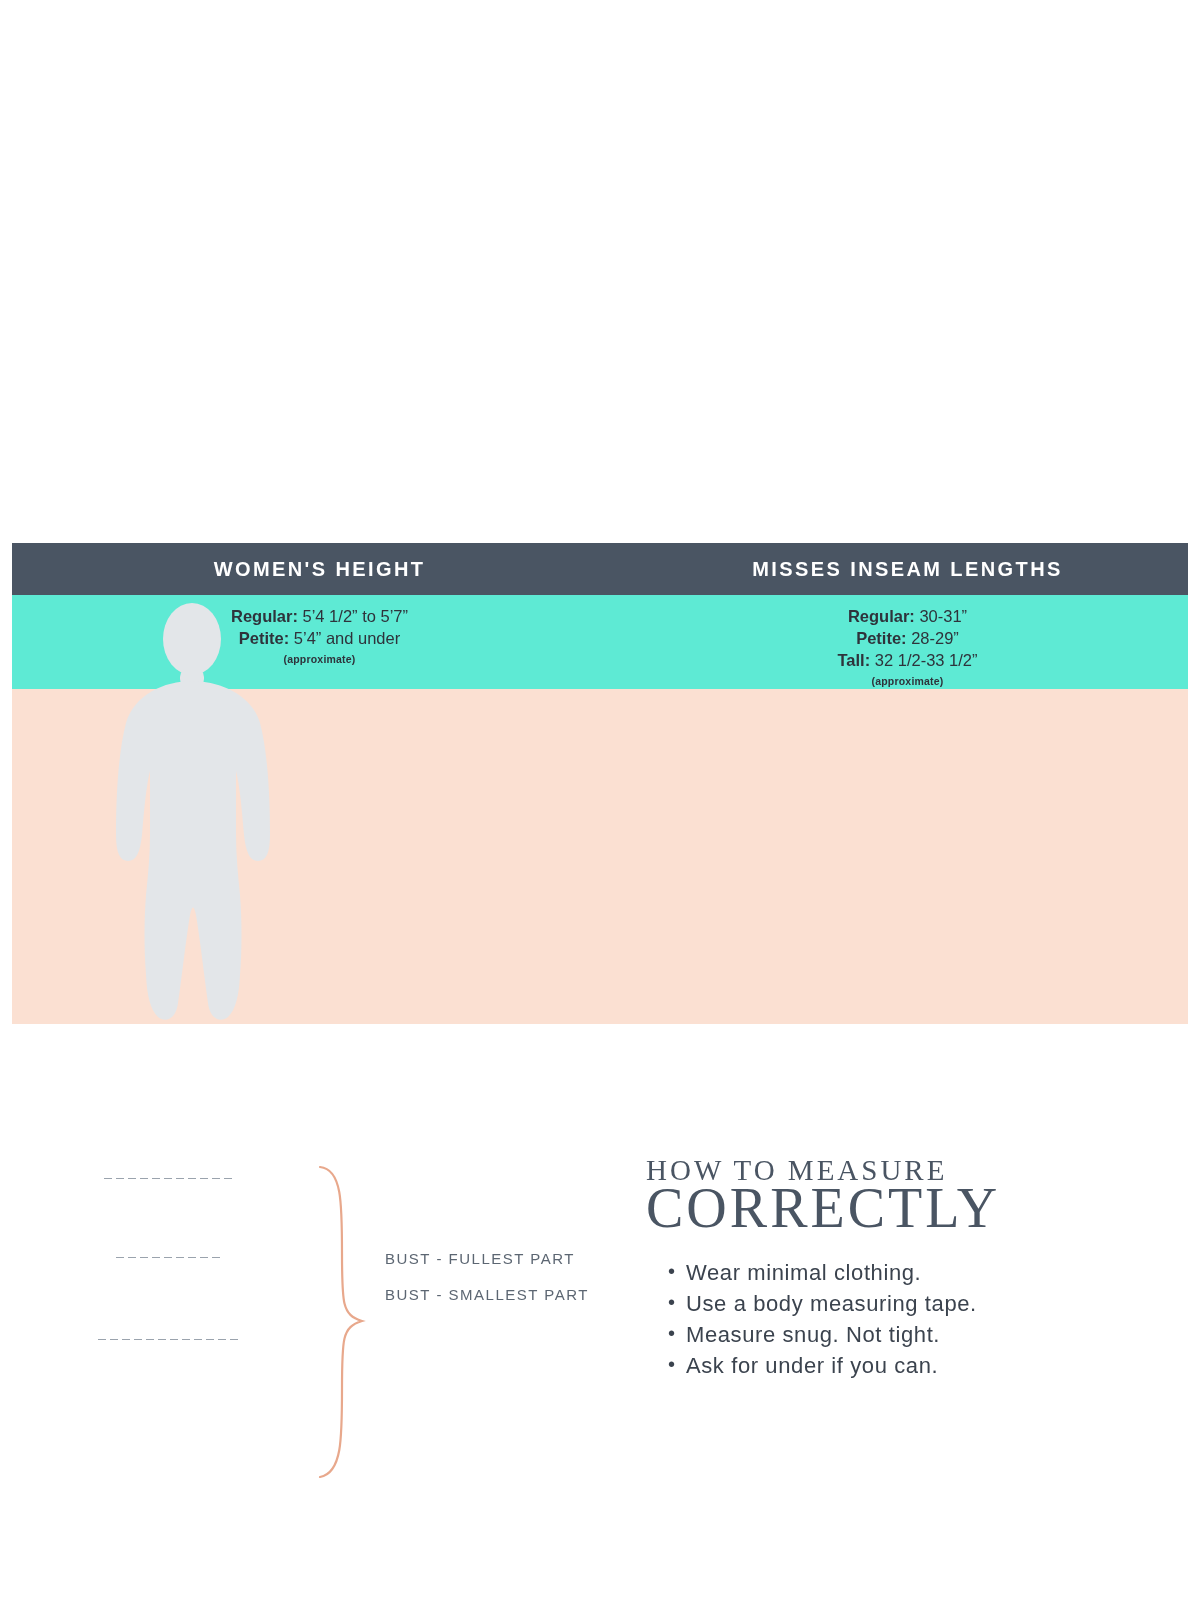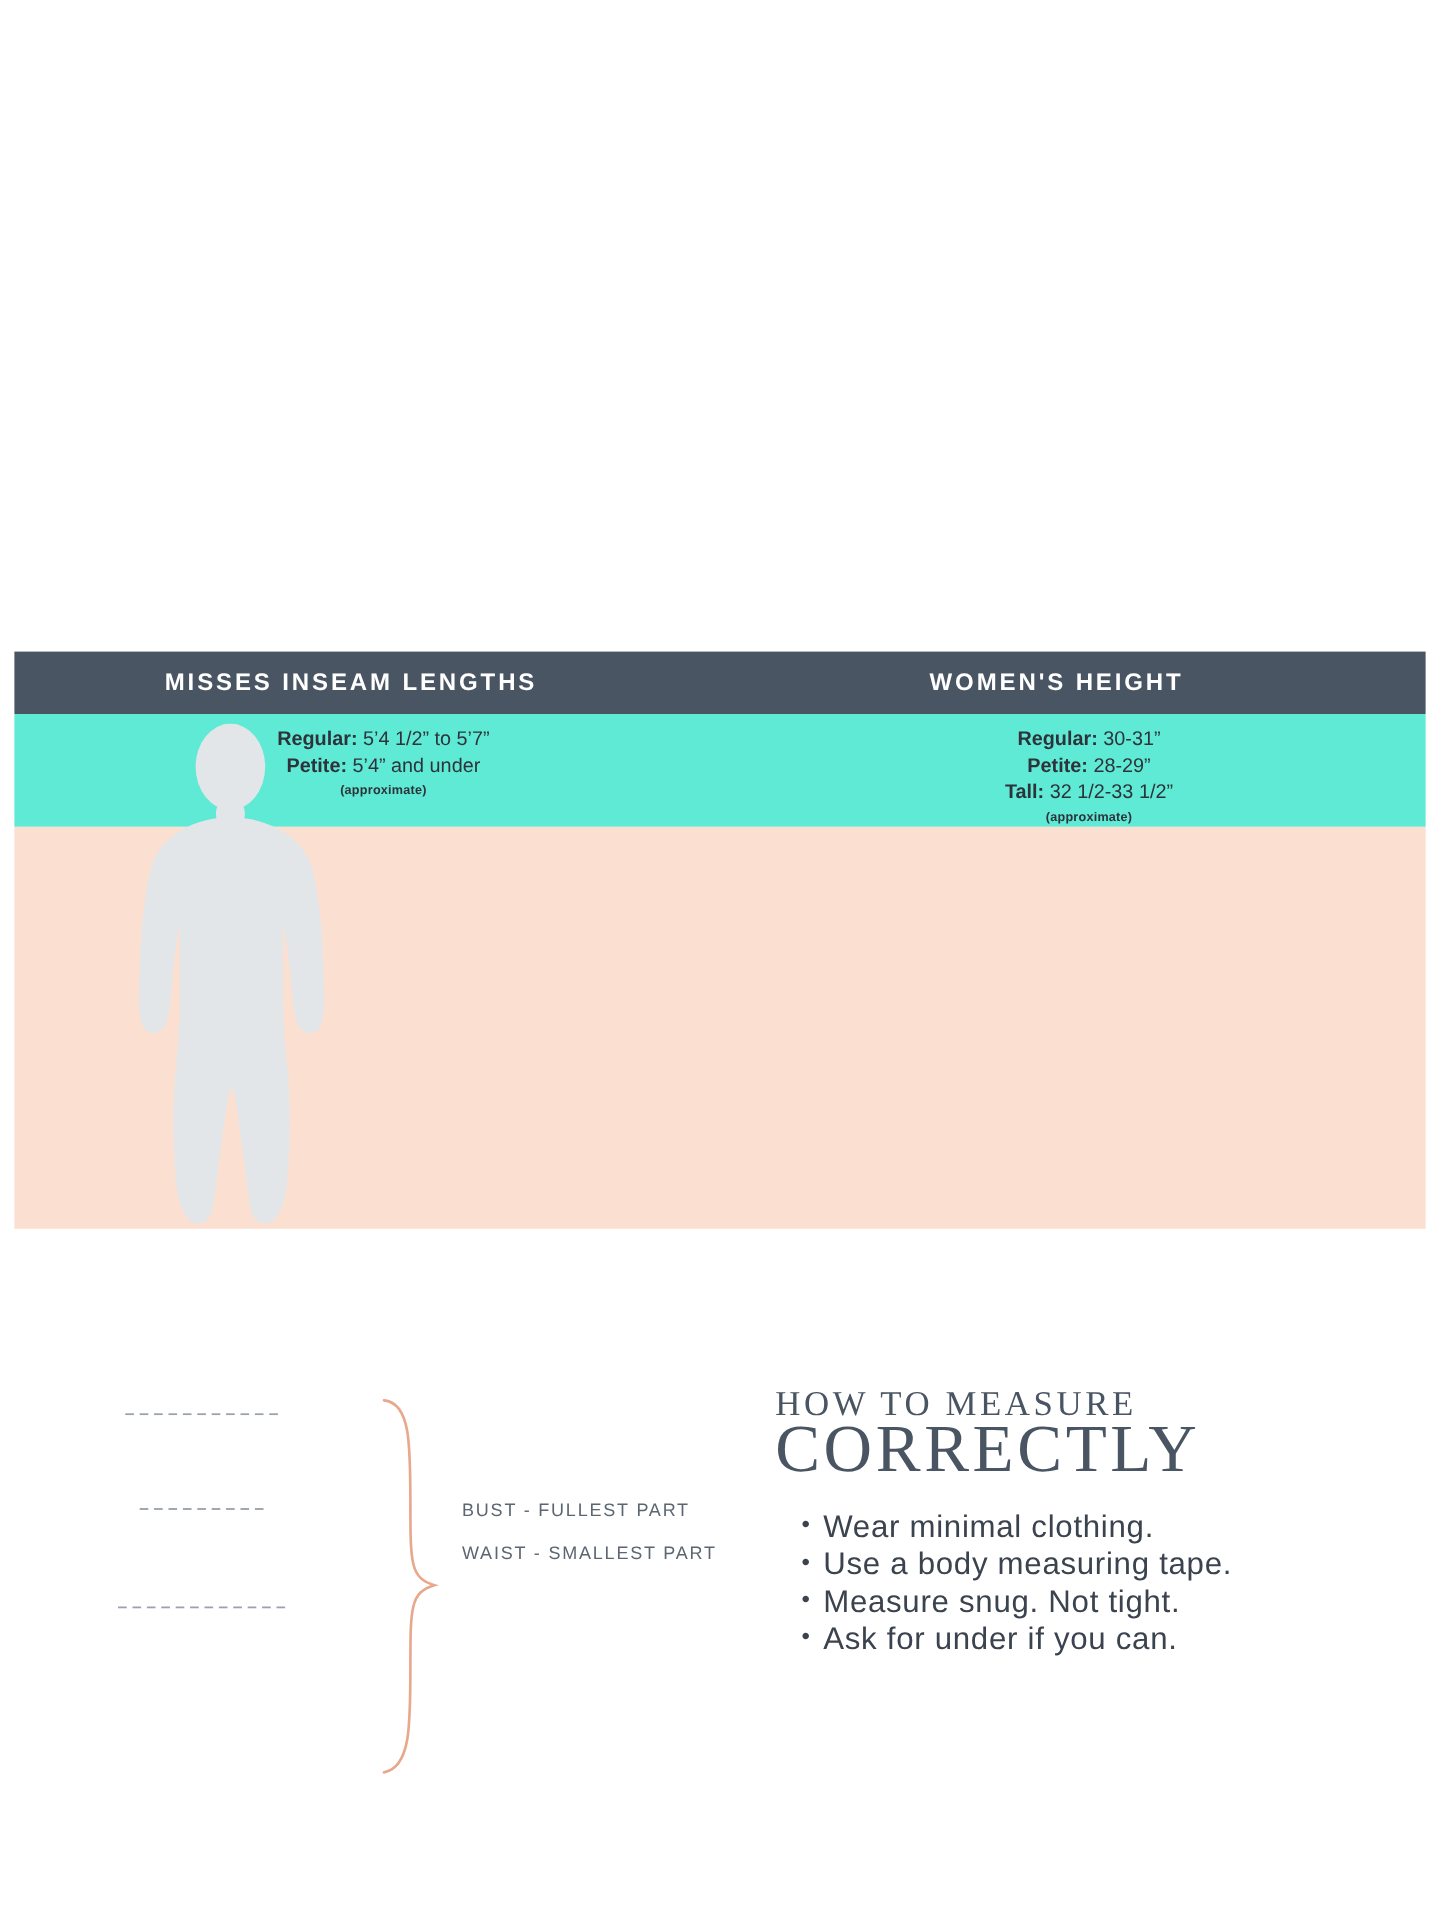--- a/index.html
+++ b/index.html
@@ -155,43 +155,43 @@
     line-height: 46px;
   }
   .tips {
     margin: 26px 0 0 0;
     padding: 0 0 0 22px;
     list-style: none;
   }
   .tips li {
     position: relative;
     color: #3b434e;
-    font-size: 26px;
+    font-size: 22px;
     line-height: 31px;
     letter-spacing: 0.6px;
     padding-left: 18px;
   }
   .tips li::before {
     content: "\2022";
     position: absolute;
     left: 0;
     top: -1px;
     color: #3b434e;
     font-size: 20px;
   }
 </style>
 </head>
 <body>
 
 <div id="page">
   <div class="guide">
 
     <div class="header-bar">
+      <div class="header-cell a">WOMEN'S HEIGHT</div>
       <div class="header-cell b">MISSES INSEAM LENGTHS</div>
-      <div class="header-cell a">WOMEN'S HEIGHT</div>
     </div>
 
     <div class="spec-strip">
       <div class="spec-col a">
         <div class="spec-line">
           <b>Regular:</b>
           <span>5’4 1/2” to 5’7”</span>
         </div>
         <div class="spec-line">
           <b>Petite:</b>
@@ -263,21 +263,21 @@
       <svg width="60" height="320" viewBox="0 0 60 320">
         <path d="M8 4 C 30 6, 30 40, 30 90
                  C 30 140, 30 152, 50 158
                  C 30 164, 30 176, 30 226
                  C 30 276, 30 310, 8 314" fill="none" stroke="#e8a88c" stroke-width="2.2" stroke-linecap="round"></path>
       </svg>
     </div>
 
     <div class="meas-labels">
       <div class="meas-label">BUST - FULLEST PART</div>
-      <div class="meas-label">WAIST - SMALLEST PART</div>
+      <div class="meas-label">BUST - SMALLEST PART</div>
     </div>
 
     <div class="howto">
       <div class="howto-line1">HOW TO MEASURE</div>
       <div class="howto-line2">CORRECTLY</div>
       <ul class="tips">
         <li>Wear minimal clothing.</li>
         <li>Use a body measuring tape.</li>
         <li>Measure snug. Not tight.</li>
         <li>Ask for under if you can.</li>

